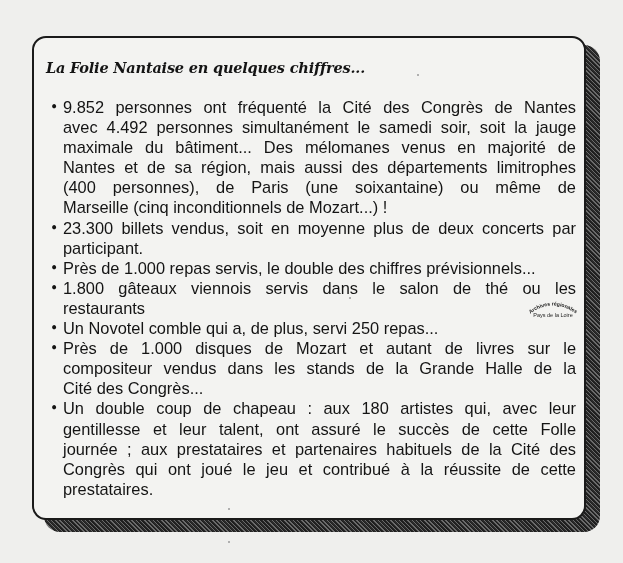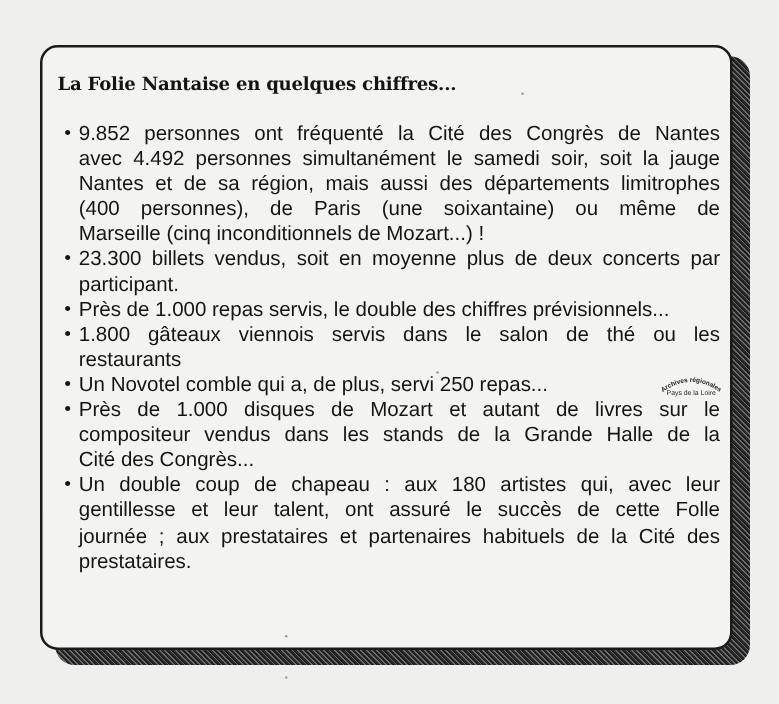--- a/index.html
+++ b/index.html
@@ -34,20 +34,21 @@
     box-sizing: border-box;
     border: 2px solid #1a1a1a;
     border-radius: 14px;
     background: #f3f3f1;
   }
   .title {
     position: absolute;
     left: 46px;
     top: 59px;
     font-family: "DejaVu Serif", "Liberation Serif", serif;
+    font-style: italic;
     font-weight: bold;
     font-size: 14.5px;
     letter-spacing: -0.2px;
     white-space: nowrap;
   }
   .list {
     position: absolute;
     left: 48px;
     top: 97px;
     width: 528px;
@@ -110,20 +111,21 @@
 <div class="shadow"></div>
 <div class="card"></div>
 
 <div class="title">La Folie Nantaise en quelques chiffres...</div>
 
 <ul class="list">
   <li class="item">
     <span class="bullet">•</span>
     <span class="line">9.852 personnes ont fréquenté la Cité des Congrès de Nantes</span>
     <span class="line">avec 4.492 personnes simultanément le samedi soir, soit la jauge</span>
+    <span class="line">maximale du bâtiment... Des mélomanes venus en majorité de</span>
     <span class="line">Nantes et de sa région, mais aussi des départements limitrophes</span>
     <span class="line">(400 personnes), de Paris (une soixantaine) ou même de</span>
     <span class="line last">Marseille (cinq inconditionnels de Mozart...) !</span>
   </li>
   <li class="item">
     <span class="bullet">•</span>
     <span class="line">23.300 billets vendus, soit en moyenne plus de deux concerts par</span>
     <span class="line last">participant.</span>
   </li>
   <li class="item">
@@ -143,20 +145,21 @@
     <span class="bullet">•</span>
     <span class="line">Près de 1.000 disques de Mozart et autant de livres sur le</span>
     <span class="line">compositeur vendus dans les stands de la Grande Halle de la</span>
     <span class="line last">Cité des Congrès...</span>
   </li>
   <li class="item">
     <span class="bullet">•</span>
     <span class="line">Un double coup de chapeau : aux 180 artistes qui, avec leur</span>
     <span class="line">gentillesse et leur talent, ont assuré le succès de cette Folle</span>
     <span class="line">journée ; aux prestataires et partenaires habituels de la Cité des</span>
+    <span class="line">Congrès qui ont joué le jeu et contribué à la réussite de cette</span>
     <span class="line last">prestataires.</span>
   </li>
 </ul>
 
 <div class="stamp">
   <svg width="66" height="20" viewBox="0 0 66 20">
     <defs>
       <path id="arc" d="M6,19 Q33,-4 60,19"></path>
     </defs>
     <text font-family="Liberation Sans, DejaVu Sans, sans-serif" font-size="5.2" font-weight="bold" fill="#222">

